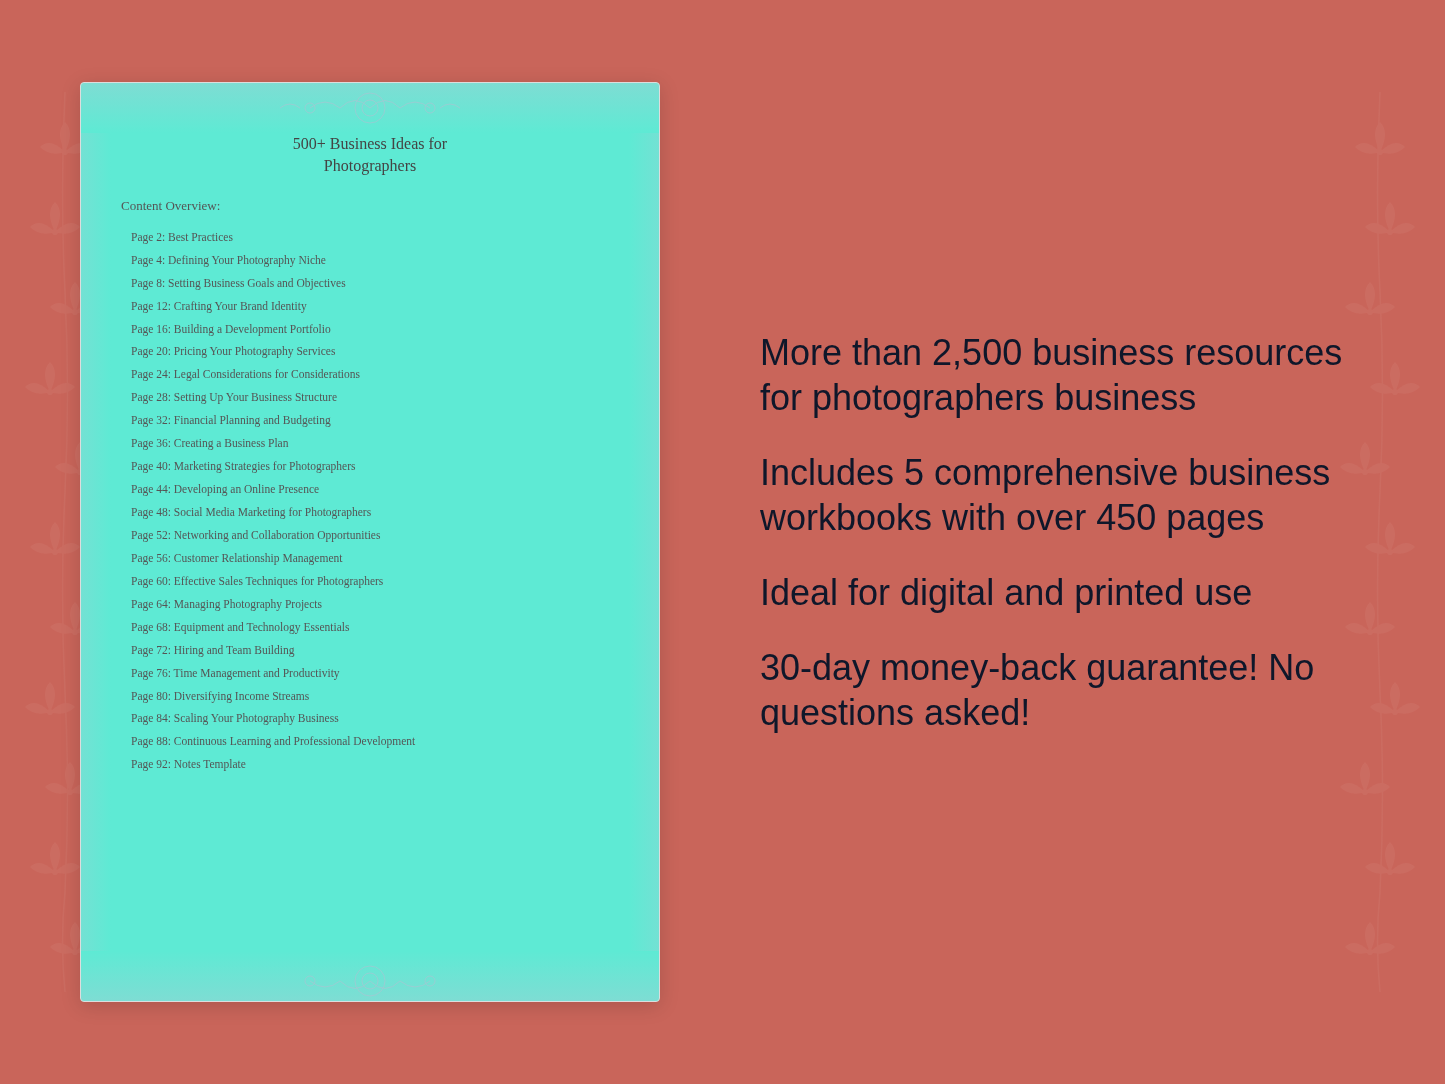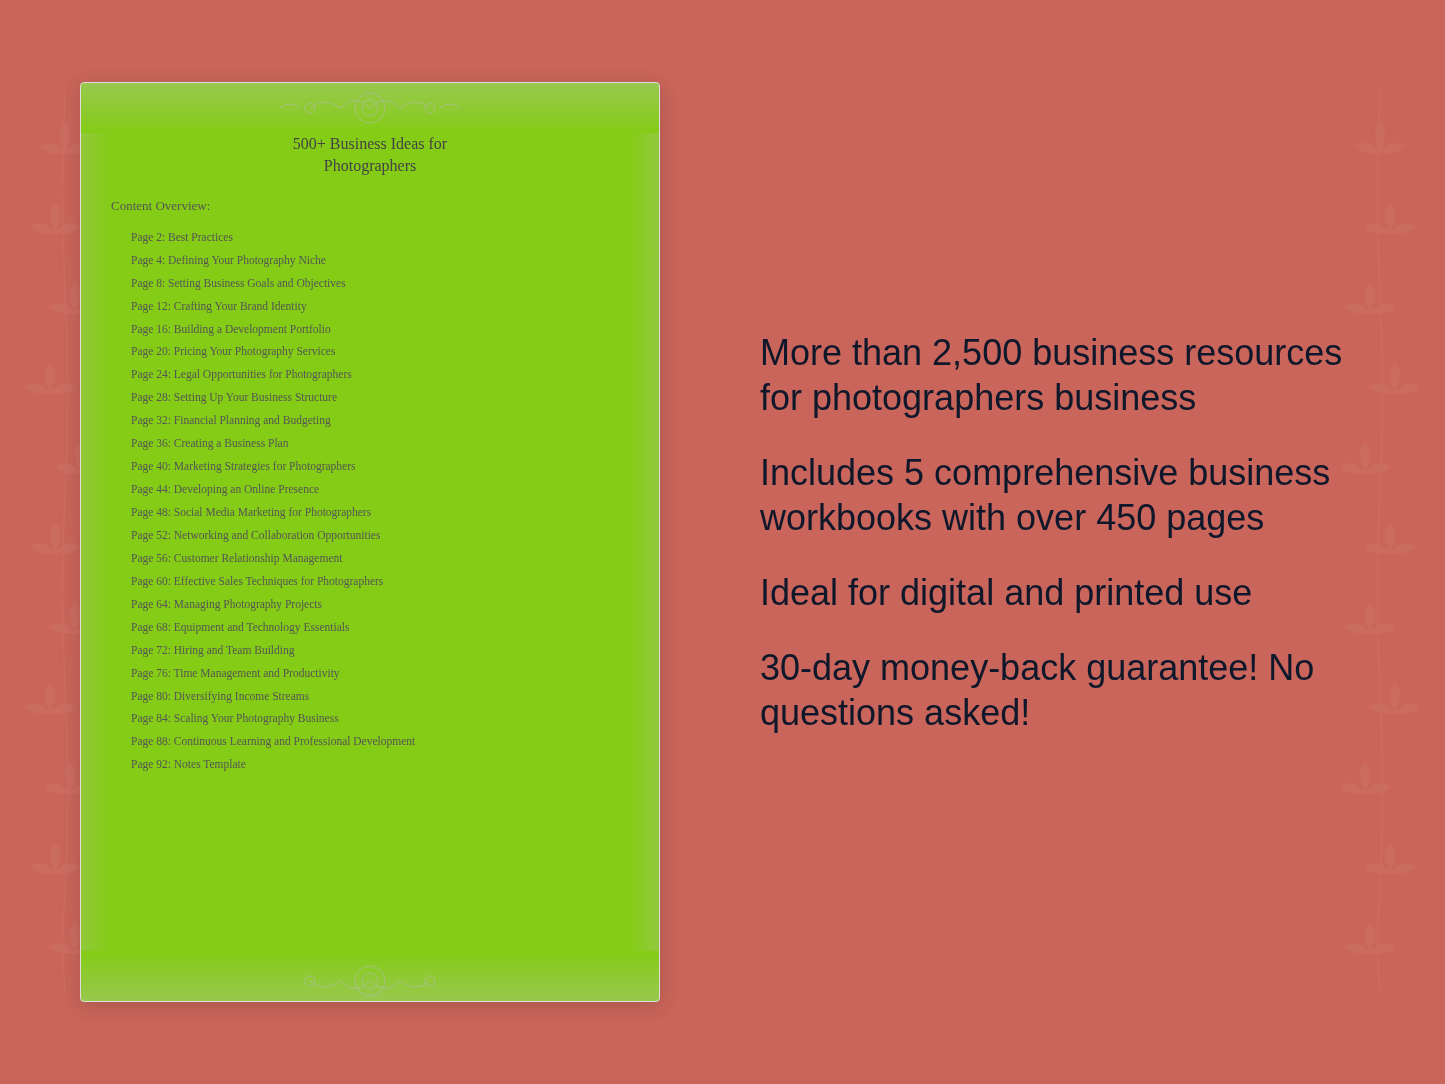--- a/index.html
+++ b/index.html
@@ -52,21 +52,21 @@
     
     .left-panel {
       width: 720px;
       display: flex;
       align-items: center;
       justify-content: center;
       padding: 40px 60px 40px 80px;
     }
 
     .document-card {
-      background: #84cc16;
+      background: #5eead4;
       border: 1px solid #ddd;
       border-radius: 4px;
       width: 580px;
       min-height: 920px;
       padding: 30px 30px 30px 30px;
       position: relative;
       box-shadow: 0 4px 20px rgba(0,0,0,0.15);
     }
 
     .document-border-pattern {
@@ -111,20 +111,21 @@
       margin-top: 20px;
       margin-bottom: 20px;
       line-height: 1.4;
       font-weight: normal;
     }
 
     .doc-section-heading {
       font-size: 13px;
       color: #555;
       margin-bottom: 12px;
+      margin-left: 10px;
     }
 
     .toc-list {
       list-style: none;
       padding: 0;
     }
 
     .toc-item {
       font-size: 11.5px;
       color: #555;
@@ -314,21 +315,21 @@
 
         <p class="doc-section-heading">Content Overview:</p>
 
         <ul class="toc-list">
         <li class="toc-item">Page  2:  Best Practices</li>
             <li class="toc-item">Page  4:  Defining Your Photography Niche</li>
             <li class="toc-item">Page  8:  Setting Business Goals and Objectives</li>
             <li class="toc-item">Page 12:  Crafting Your Brand Identity</li>
             <li class="toc-item">Page 16:  Building a Development Portfolio</li>
             <li class="toc-item">Page 20:  Pricing Your Photography Services</li>
-            <li class="toc-item">Page 24:  Legal Opportunities for Photographers</li>
+            <li class="toc-item">Page 24:  Legal Considerations for Considerations</li>
             <li class="toc-item">Page 28:  Setting Up Your Business Structure</li>
             <li class="toc-item">Page 32:  Financial Planning and Budgeting</li>
             <li class="toc-item">Page 36:  Creating a Business Plan</li>
             <li class="toc-item">Page 40:  Marketing Strategies for Photographers</li>
             <li class="toc-item">Page 44:  Developing an Online Presence</li>
             <li class="toc-item">Page 48:  Social Media Marketing for Photographers</li>
             <li class="toc-item">Page 52:  Networking and Collaboration Opportunities</li>
             <li class="toc-item">Page 56:  Customer Relationship Management</li>
             <li class="toc-item">Page 60:  Effective Sales Techniques for Photographers</li>
             <li class="toc-item">Page 64:  Managing Photography Projects</li>

